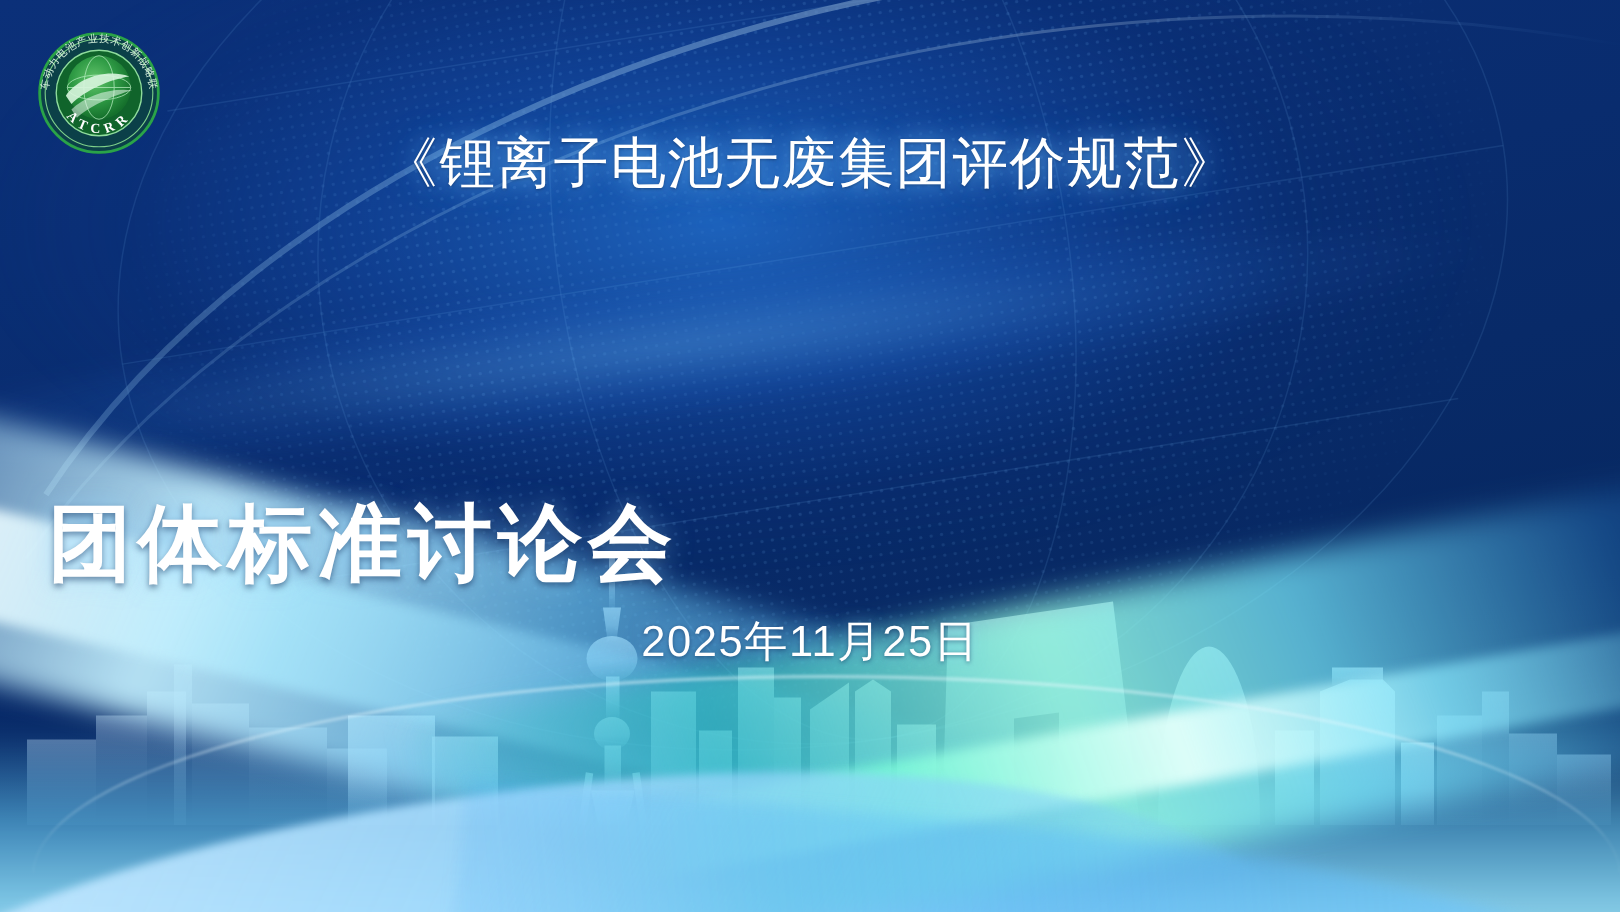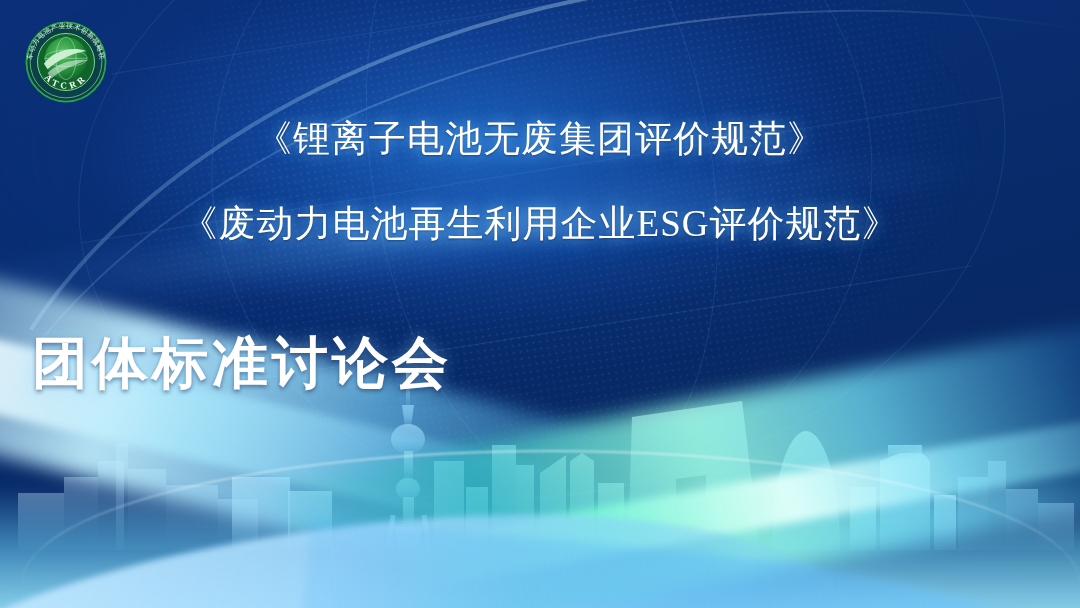--- a/index.html
+++ b/index.html
@@ -132,21 +132,20 @@
     z-index:6;
   }
   .std-line {
     font-family:"Liberation Serif", "DejaVu Serif", serif;
     font-size:37px;
     line-height:56px;
     color:#ffffff;
     letter-spacing:1px;
     text-shadow:0 0 14px rgba(120,200,255,0.75), 0 0 28px rgba(60,150,255,0.45), 0 1px 2px rgba(0,20,60,0.6);
     white-space:nowrap;
-    margin-top:29px;
   }
   .heading {
     position:absolute;
     left:0; top:327px;
     width:100%;
     text-align:left;
     z-index:6;
     font-family:"Liberation Serif", "DejaVu Serif", serif;
     font-weight:bold;
     font-size:56px;
@@ -327,19 +326,19 @@
     <text font-family="'Liberation Sans', sans-serif" font-size="7.4" fill="#d9f3de" letter-spacing="0.6">
       <textPath href="#ringTop" startOffset="50%" text-anchor="middle">汽车动力电池产业技术创新战略联盟</textPath>
     </text>
     <text font-family="'Liberation Serif', serif" font-size="10" font-weight="bold" fill="#ffffff" letter-spacing="4">
       <textPath href="#ringBot" startOffset="50%" text-anchor="middle">ATCRR</textPath>
     </text>
   </svg>
 
   <div class="titles">
     <div class="std-line">《锂离子电池无废集团评价规范》</div>
-    <div class="std-line">《废动力电池再生利用企业ESG评价规范》</div>
   </div>
 
   <div class="heading">团体标准讨论会</div>
 
+  <div class="date">2025年11月25日</div>
 
 </div>
 
 </body></html>

